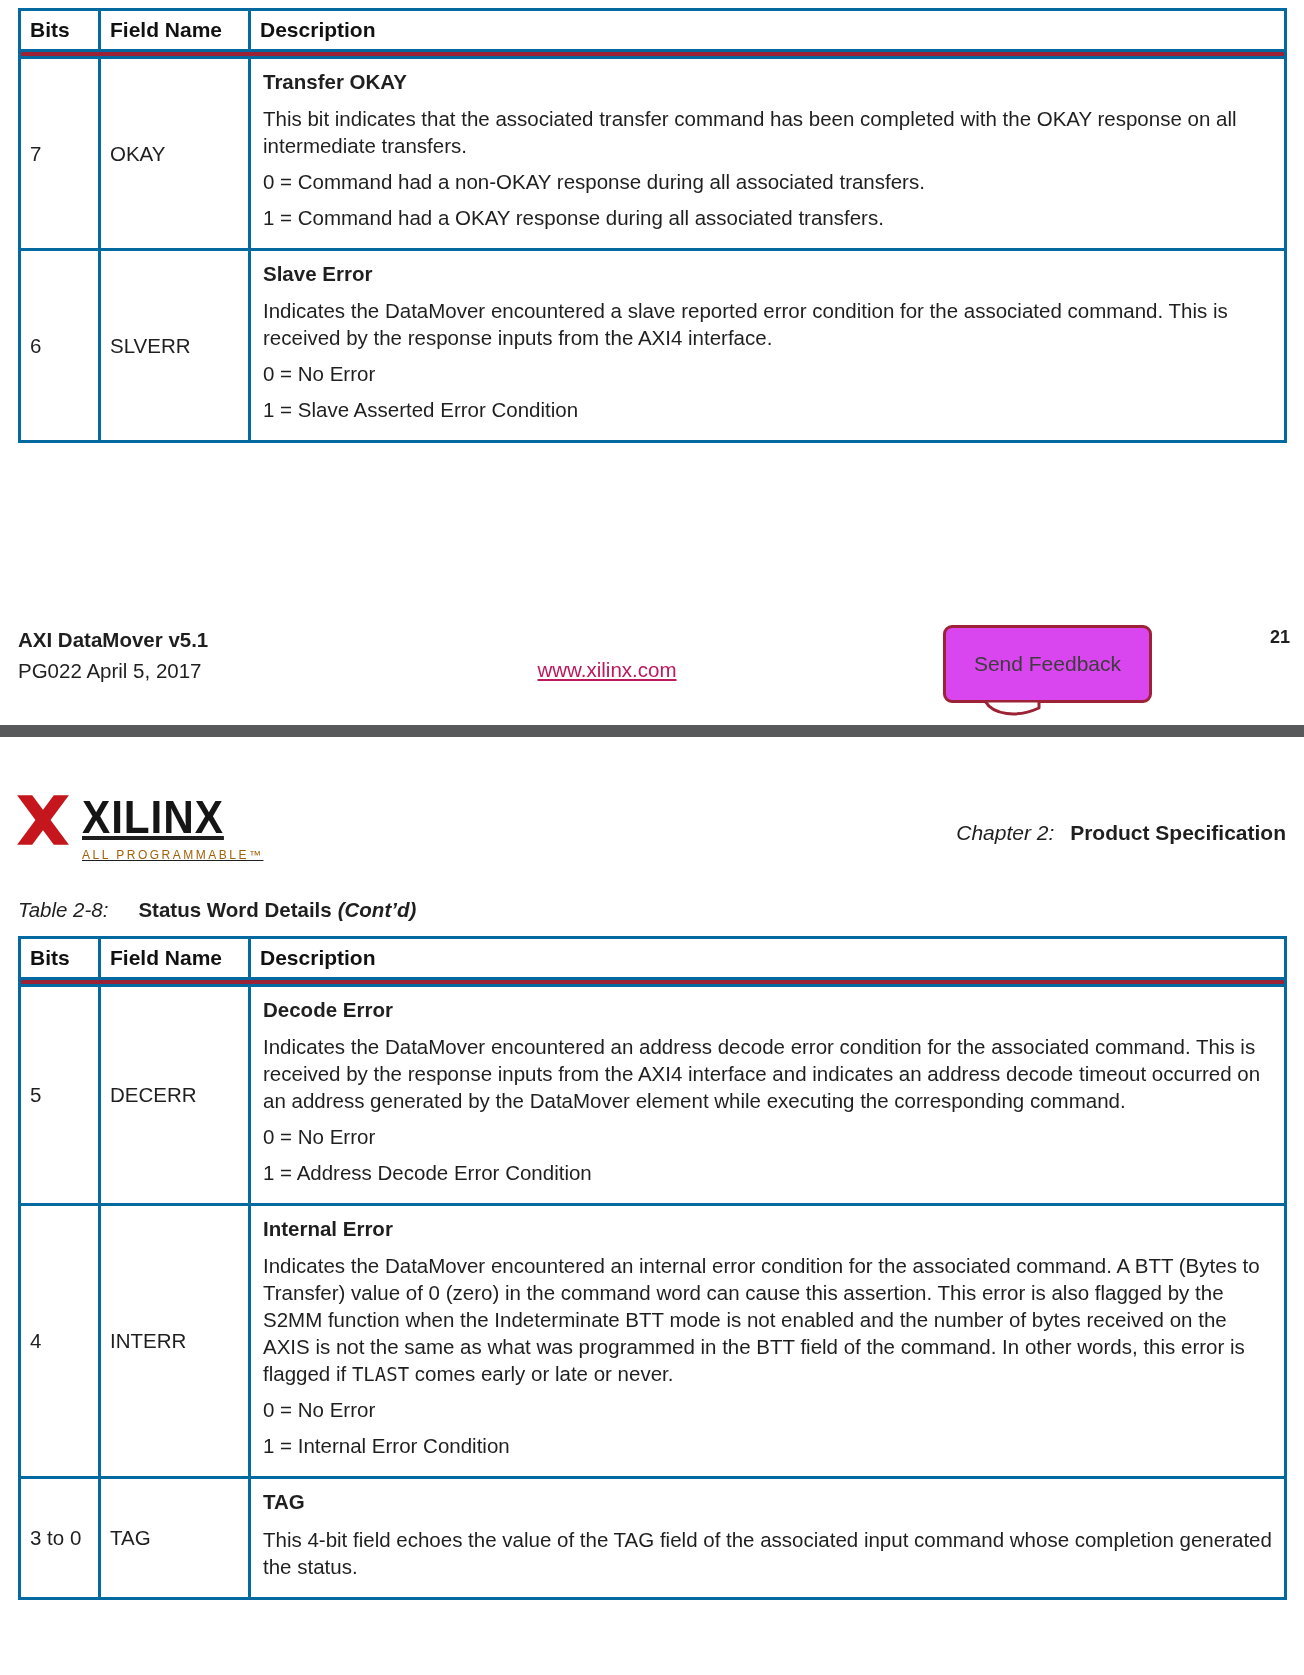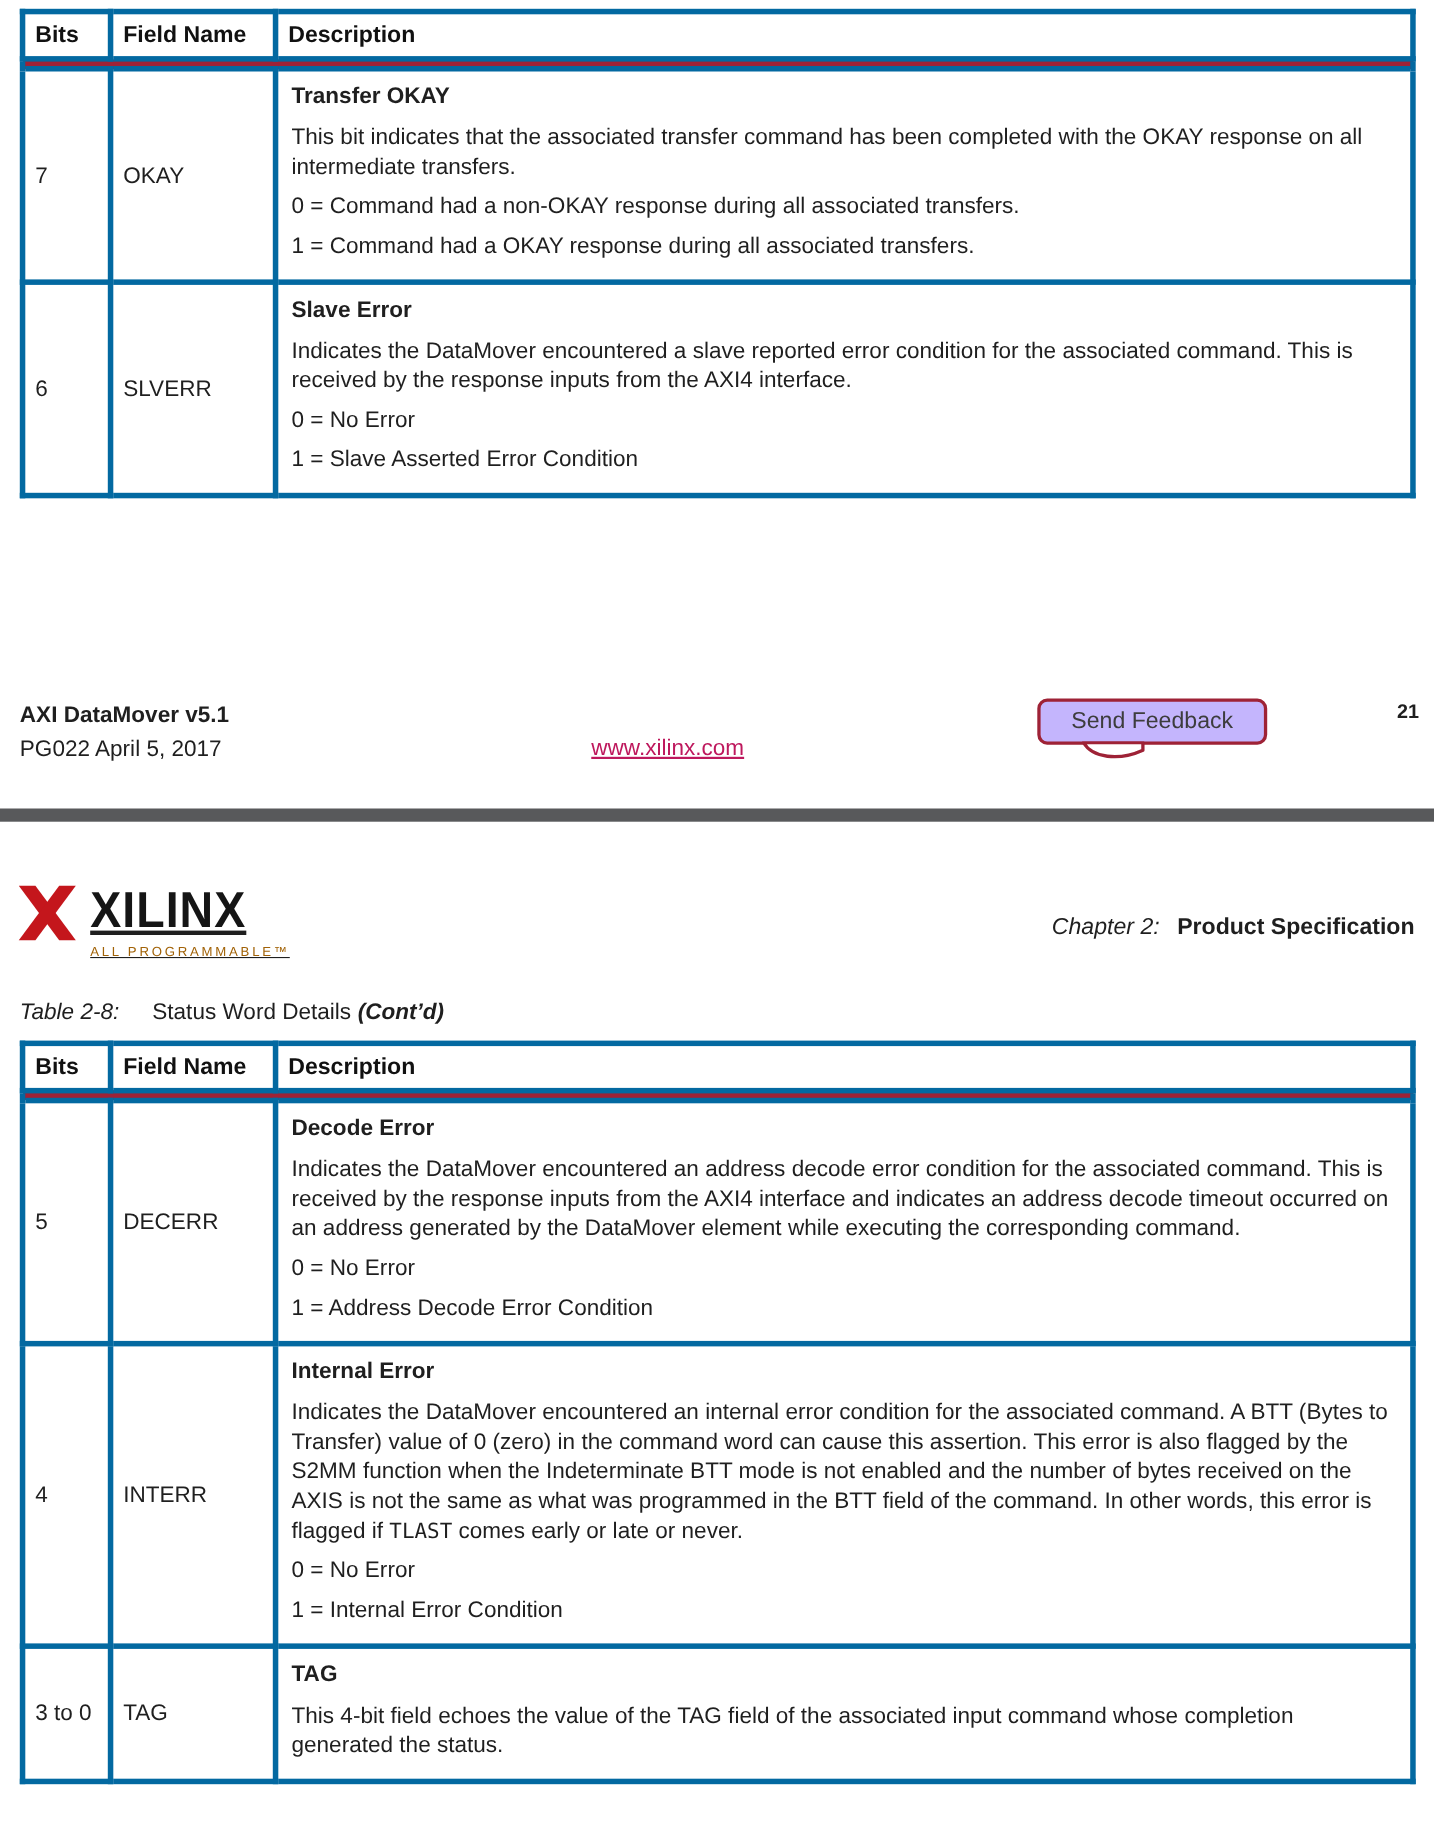--- a/index.html
+++ b/index.html
@@ -23,21 +23,21 @@
 
   
   table.spec-table {
     border-collapse: collapse;
     width: 100%;
     table-layout: fixed;
     border: 2px solid #000;
   }
   table.spec-table th,
   table.spec-table td {
-    border: 5px solid #0369a1;
+    border: 3px solid #0369a1;
   }
   table.spec-table th {
     text-align: left;
     font-size: 21px;
     font-weight: bold;
     padding: 7px 9px;
     color: #111;
   }
   tr.rule-row td {
     padding: 0;
@@ -98,24 +98,24 @@
   }
   .feedback-wrap {
     position: absolute;
     right: 152px;
     top: 0;
   }
   .feedback-btn {
     display: inline-block;
     border: 3px solid #9e2236;
     border-radius: 9px;
-    background: #c4b5fd;
+    background: #d946ef;
     color: #3d3d3d;
     font-size: 21px;
-    padding: 6px 28px;
+    padding: 24px 28px;
     cursor: pointer;
   }
   .feedback-tail {
     display: block;
     margin: -3px 0 0 38px;
   }
   .page-num {
     position: absolute;
     right: 14px;
     top: 2px;
@@ -171,21 +171,21 @@
   .chapter-label { font-style: italic; margin-right: 10px; }
   .chapter-title { font-weight: bold; }
 
   
   .table-caption {
     padding: 0 18px;
     margin-top: 36px;
     font-size: 20.5px;
   }
   .caption-prefix { font-style: italic; margin-right: 30px; }
-  .caption-title  { font-weight: normal; }
+  .caption-title  { font-weight: bold; }
   .caption-suffix { font-weight: bold; font-style: italic; margin-left: 6px; }
 
   .table2-wrap { margin-top: 14px; }
 </style>
 </head>
 <body>
 
 <section>
   <div class="content content-top">
     <table class="spec-table">

